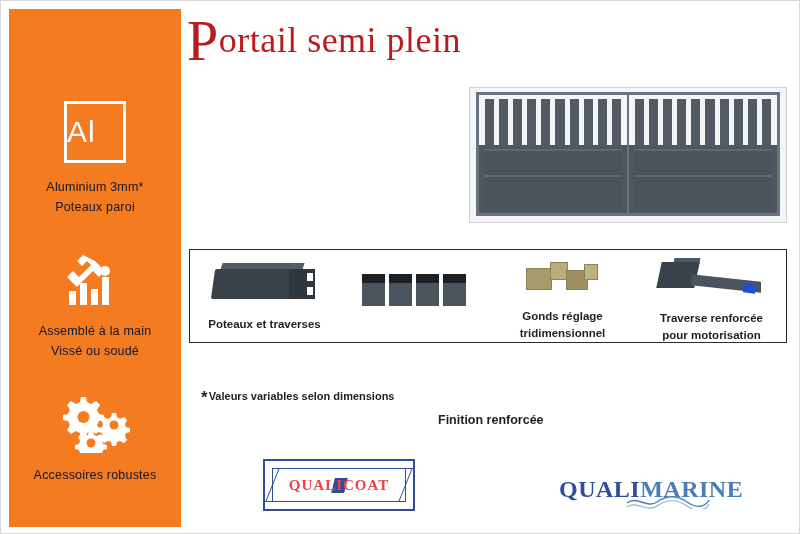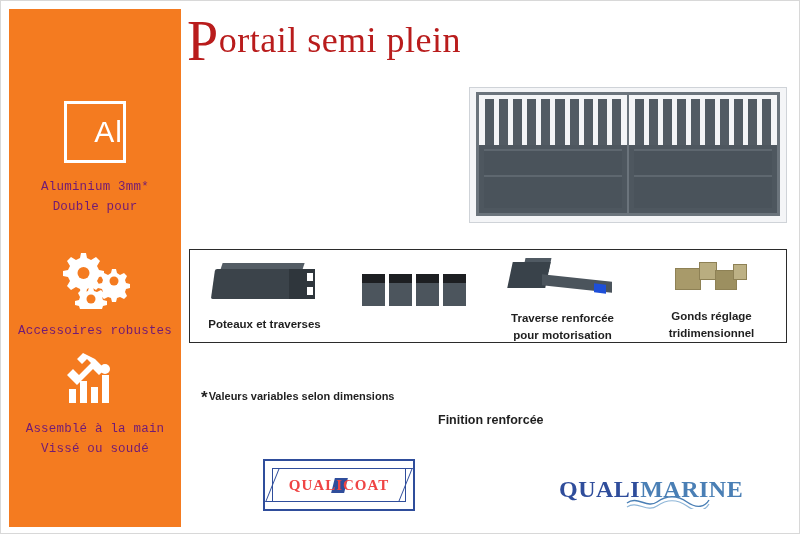--- a/index.html
+++ b/index.html
@@ -35,37 +35,36 @@
     display: flex;
     flex-direction: column;
     align-items: center;
   }
   .side-block.b1 { margin-bottom: 26px; }
   .side-block.b2 { margin-bottom: 26px; }
 
   .alu-box {
     width: 62px; height: 62px;
     border: 3px solid #ffffff;
-    display: flex; align-items: center; justify-content: flex-end;
+    display: flex; align-items: center; justify-content: flex-start;
     margin-bottom: 14px;
   }
   .alu-box span {
     font-size: 30px;
     font-weight: 400;
     color: #ffffff;
     font-family: "Liberation Sans", sans-serif;
     letter-spacing: 1px;
   }
   .side-label {
     font-size: 12.5px;
-    color: #701a75;
+    color: #0f172a;
     line-height: 20px;
     text-align: center;
     letter-spacing: 0.2px;
-    font-family: Liberation Mono, monospace;
   }
   .icon-wrap {
     height: 66px;
     display: flex; align-items: flex-end; justify-content: center;
     margin-bottom: 12px;
   }
 
   
   .title {
     position: absolute;
@@ -337,54 +336,54 @@
 
 <div id="page">
 
   <div class="sidebar">
 
     <div class="side-block b1">
       <div class="alu-box">
         <span>Al</span>
       </div>
       <div class="side-label">Aluminium 3mm*</div>
-      <div class="side-label">Double pour</div>
+      <div class="side-label">Poteaux paroi</div>
+    </div>
+
+    <div class="side-block b2">
+      <div class="icon-wrap">
+        <svg width="64" height="58" viewBox="0 0 64 58" aria-hidden="true">
+          <path d="M20 4 L14 10 L19 15 L24 10 L28 14 L16 26 L10 20 L4 26 L14 36 L30 20 L36 26 L42 20 L32 10 Z" fill="#ffffff"></path>
+          <rect x="6" y="40" width="7" height="14" fill="#ffffff"></rect>
+          <rect x="17" y="32" width="7" height="22" fill="#ffffff"></rect>
+          <rect x="28" y="38" width="7" height="16" fill="#ffffff"></rect>
+          <rect x="39" y="26" width="7" height="28" fill="#ffffff"></rect>
+          <circle cx="42" cy="20" r="5" fill="#ffffff"></circle>
+        </svg>
+      </div>
+      <div class="side-label">Assemblé à la main</div>
+      <div class="side-label">Vissé ou soudé</div>
     </div>
 
     <div class="side-block b3">
       <div class="icon-wrap">
         <svg width="72" height="58" viewBox="0 0 72 58" aria-hidden="true">
           <g fill="#ffffff">
             <path d="M22 2 l5 0 1 5 4 2 5-3 4 4 -3 5 2 4 5 1 0 5 -5 1 -2 4 3 5 -4 4 -5-3 -4 2 -1 5 -5 0 -1-5 -4-2 -5 3 -4-4 3-5 -2-4 -5-1 0-5 5-1 2-4 -3-5 4-4 5 3 4-2z"></path>
             <circle cx="24.5" cy="22" r="6" fill="#f47b20"></circle>
             <path d="M53 18 l4 0 1 4 3 2 4-2 3 3 -2 4 1 3 4 1 0 4 -4 1 -1 3 2 4 -3 3 -4-2 -3 1 -1 4 -4 0 -1-4 -3-1 -4 2 -3-3 2-4 -1-3 -4-1 0-4 4-1 1-3 -2-4 3-3 4 2 3-2z"></path>
             <circle cx="55" cy="30" r="4.5" fill="#f47b20"></circle>
             <path d="M30 36 l4 0 1 4 3 1 4-2 3 3 -2 4 1 3 4 1 0 4 -4 1 -1 3 2 4 -3 3 -4-2 -3 1 -1 4 -4 0 -1-4 -3-1 -4 2 -3-3 2-4 -1-3 -4-1 0-4 4-1 1-3 -2-4 3-3 4 2 3-1z"></path>
             <circle cx="32" cy="48" r="4.5" fill="#f47b20"></circle>
           </g>
         </svg>
       </div>
       <div class="side-label">Accessoires robustes</div>
     </div>
 
-    <div class="side-block b2">
-      <div class="icon-wrap">
-        <svg width="64" height="58" viewBox="0 0 64 58" aria-hidden="true">
-          <path d="M20 4 L14 10 L19 15 L24 10 L28 14 L16 26 L10 20 L4 26 L14 36 L30 20 L36 26 L42 20 L32 10 Z" fill="#ffffff"></path>
-          <rect x="6" y="40" width="7" height="14" fill="#ffffff"></rect>
-          <rect x="17" y="32" width="7" height="22" fill="#ffffff"></rect>
-          <rect x="28" y="38" width="7" height="16" fill="#ffffff"></rect>
-          <rect x="39" y="26" width="7" height="28" fill="#ffffff"></rect>
-          <circle cx="42" cy="20" r="5" fill="#ffffff"></circle>
-        </svg>
-      </div>
-      <div class="side-label">Assemblé à la main</div>
-      <div class="side-label">Vissé ou soudé</div>
-    </div>
-
   </div>
 
   <div class="title">
     <span class="cap">P</span><span>ortail semi plein</span>
   </div>
 
   <div class="gate">
     <div class="gate-frame">
       <div class="gate-leaf">
         <div class="bars">
@@ -440,44 +439,44 @@
             <i></i>
             <i></i>
             <i></i>
             <i></i>
           </div>
       </div>
     </div>
 
     <div class="feature">
       <div class="art">
+        <div class="hinge">
+          <div class="hb h1"></div>
+          <div class="hb h2"></div>
+          <div class="hb h3"></div>
+          <div class="hb h4"></div>
+        </div>
+      </div>
+      <div class="cap1">Gonds réglage</div>
+      <div class="cap2">tridimensionnel</div>
+    </div>
+
+    <div class="feature">
+      <div class="art">
         <div class="motor">
           <div class="body2"></div>
           <div class="body"></div>
           <div class="arm"></div>
           <div class="tip"></div>
         </div>
       </div>
       <div class="cap1">Traverse renforcée</div>
       <div class="cap2">pour motorisation</div>
     </div>
 
-    <div class="feature">
-      <div class="art">
-        <div class="hinge">
-          <div class="hb h1"></div>
-          <div class="hb h2"></div>
-          <div class="hb h3"></div>
-          <div class="hb h4"></div>
-        </div>
-      </div>
-      <div class="cap1">Gonds réglage</div>
-      <div class="cap2">tridimensionnel</div>
-    </div>
-
   </div>
 
   <div class="footnote">
     <span class="star">*</span><span>Valeurs variables selon dimensions</span>
   </div>
 
   <div class="certif">Finition renforcée</div>
 
   <div class="qualicoat">
     <div class="inner">

